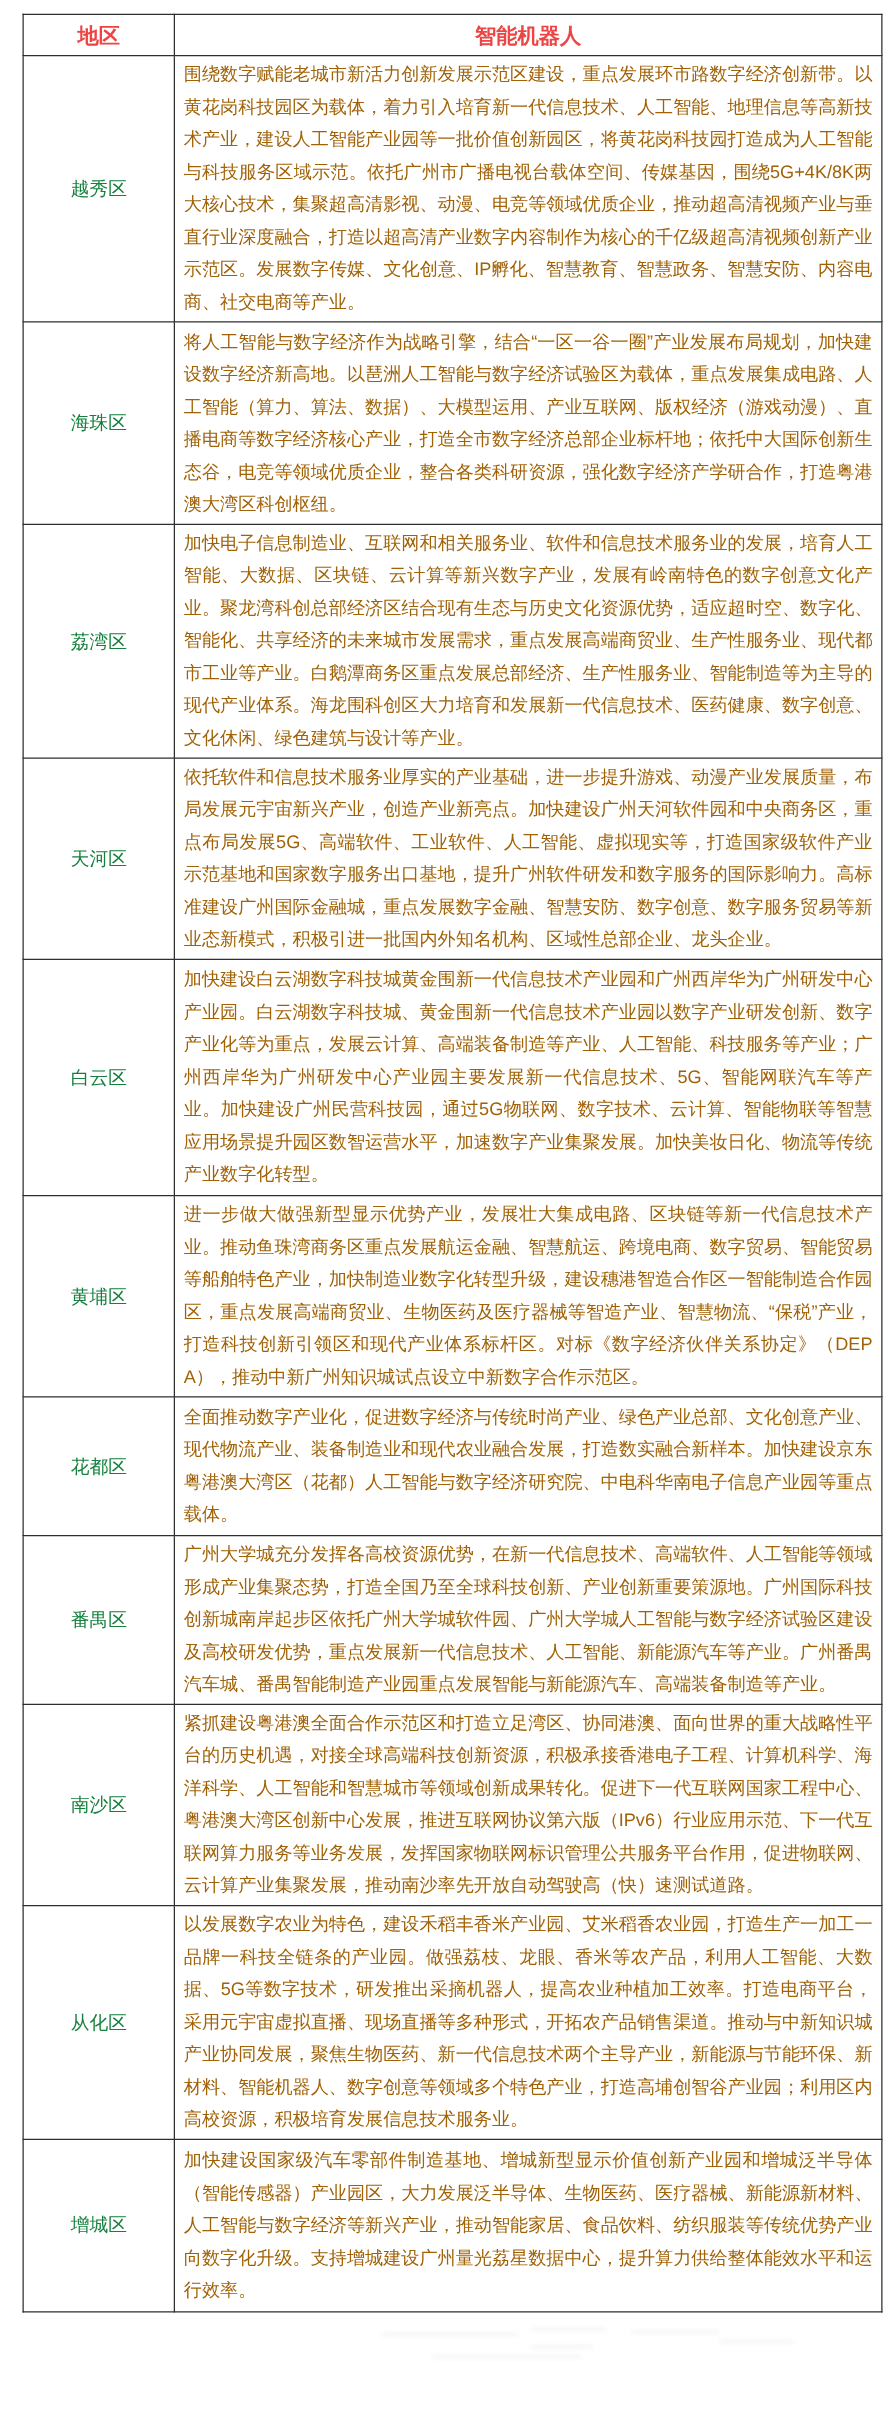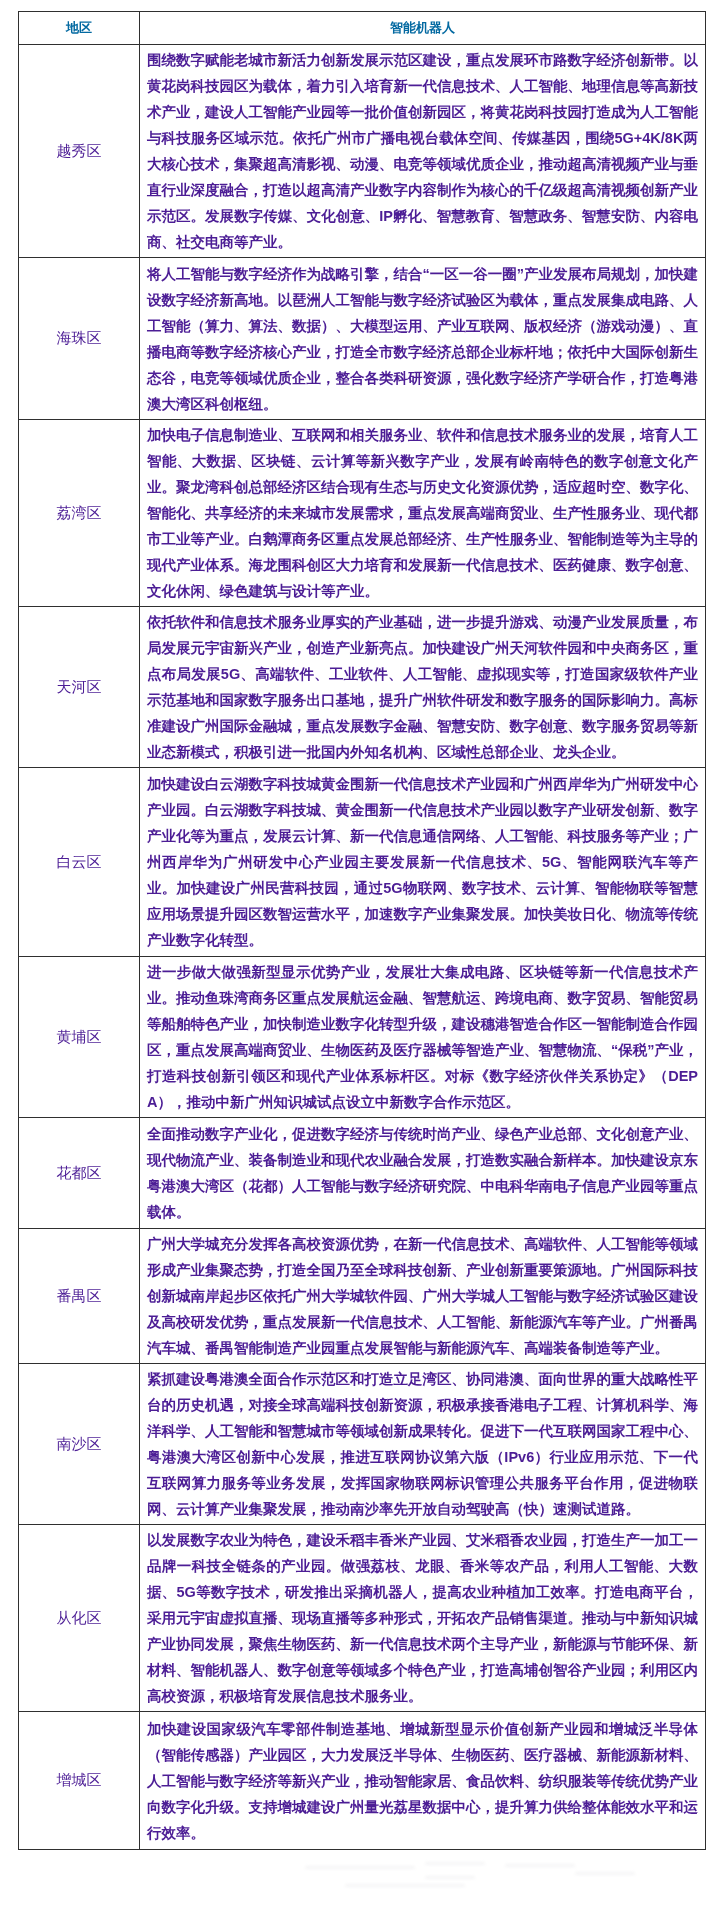--- a/index.html
+++ b/index.html
@@ -11,34 +11,33 @@
   .industry-table{
     position:absolute;left:18px;top:11px;width:688px;
     border-collapse:collapse;table-layout:fixed;
     background:#ffffff;
   }
   .industry-table th,.industry-table td{
     border:1px solid #2f2f2f;
   }
   .industry-table col.c-region{width:121px;}
   .industry-table th{
-    height:32px;font-size:13px;font-weight:bold;color:#0369a1;
+    height:32px;font-size:17px;font-weight:bold;color:#ef4444;
     text-align:center;vertical-align:middle;padding:0;
   }
   td.region-cell{
     text-align:center;vertical-align:middle;
-    font-size:15px;color:#4c1d95;padding:0 4px;
+    font-size:15px;color:#15803d;padding:0 4px;
   }
   td.dir-cell{
     vertical-align:middle;
     padding:2px 7px 2px 7px;
-    font-size:14.5px;line-height:26px;color:#4c1d95;
+    font-size:14.5px;line-height:26px;color:#a16207;
     text-align:justify;text-justify:inter-ideograph;
     word-break:break-all;
-    font-weight:bold;
   }
   
   .watermark{position:absolute;top:1862px;left:305px;width:400px;height:40px;
     pointer-events:none;}
   .watermark .wm-line{position:absolute;background:#c9c9cf;opacity:0.18;
     filter:blur(1.5px);border-radius:2px;}
   .wm-a{left:0px;top:4px;width:110px;height:3px;}
   .wm-b{left:120px;top:0px;width:60px;height:3px;}
   .wm-c{left:200px;top:2px;width:70px;height:3px;}
   .wm-d{left:120px;top:14px;width:50px;height:3px;}
@@ -71,21 +70,21 @@
     <tr style="height:186px;">
       <td class="region-cell">荔湾区</td>
       <td class="dir-cell">加快电子信息制造业、互联网和相关服务业、软件和信息技术服务业的发展，培育人工智能、大数据、区块链、云计算等新兴数字产业，发展有岭南特色的数字创意文化产业。聚龙湾科创总部经济区结合现有生态与历史文化资源优势，适应超时空、数字化、智能化、共享经济的未来城市发展需求，重点发展高端商贸业、生产性服务业、现代都市工业等产业。白鹅潭商务区重点发展总部经济、生产性服务业、智能制造等为主导的现代产业体系。海龙围科创区大力培育和发展新一代信息技术、医药健康、数字创意、文化休闲、绿色建筑与设计等产业。</td>
     </tr>
     <tr style="height:160px;">
       <td class="region-cell">天河区</td>
       <td class="dir-cell">依托软件和信息技术服务业厚实的产业基础，进一步提升游戏、动漫产业发展质量，布局发展元宇宙新兴产业，创造产业新亮点。加快建设广州天河软件园和中央商务区，重点布局发展5G、高端软件、工业软件、人工智能、虚拟现实等，打造国家级软件产业示范基地和国家数字服务出口基地，提升广州软件研发和数字服务的国际影响力。高标准建设广州国际金融城，重点发展数字金融、智慧安防、数字创意、数字服务贸易等新业态新模式，积极引进一批国内外知名机构、区域性总部企业、龙头企业。</td>
     </tr>
     <tr style="height:189px;">
       <td class="region-cell">白云区</td>
-      <td class="dir-cell">加快建设白云湖数字科技城黄金围新一代信息技术产业园和广州西岸华为广州研发中心产业园。白云湖数字科技城、黄金围新一代信息技术产业园以数字产业研发创新、数字产业化等为重点，发展云计算、新一代信息通信网络、人工智能、科技服务等产业；广州西岸华为广州研发中心产业园主要发展新一代信息技术、5G、智能网联汽车等产业。加快建设广州民营科技园，通过5G物联网、数字技术、云计算、智能物联等智慧应用场景提升园区数智运营水平，加速数字产业集聚发展。加快美妆日化、物流等传统产业数字化转型。</td>
+      <td class="dir-cell">加快建设白云湖数字科技城黄金围新一代信息技术产业园和广州西岸华为广州研发中心产业园。白云湖数字科技城、黄金围新一代信息技术产业园以数字产业研发创新、数字产业化等为重点，发展云计算、高端装备制造等产业、人工智能、科技服务等产业；广州西岸华为广州研发中心产业园主要发展新一代信息技术、5G、智能网联汽车等产业。加快建设广州民营科技园，通过5G物联网、数字技术、云计算、智能物联等智慧应用场景提升园区数智运营水平，加速数字产业集聚发展。加快美妆日化、物流等传统产业数字化转型。</td>
     </tr>
     <tr style="height:161px;">
       <td class="region-cell">黄埔区</td>
       <td class="dir-cell">进一步做大做强新型显示优势产业，发展壮大集成电路、区块链等新一代信息技术产业。推动鱼珠湾商务区重点发展航运金融、智慧航运、跨境电商、数字贸易、智能贸易等船舶特色产业，加快制造业数字化转型升级，建设穗港智造合作区一智能制造合作园区，重点发展高端商贸业、生物医药及医疗器械等智造产业、智慧物流、“保税”产业，打造科技创新引领区和现代产业体系标杆区。对标《数字经济伙伴关系协定》（DEPA），推动中新广州知识城试点设立中新数字合作示范区。</td>
     </tr>
     <tr style="height:111px;">
       <td class="region-cell">花都区</td>
       <td class="dir-cell">全面推动数字产业化，促进数字经济与传统时尚产业、绿色产业总部、文化创意产业、现代物流产业、装备制造业和现代农业融合发展，打造数实融合新样本。加快建设京东粤港澳大湾区（花都）人工智能与数字经济研究院、中电科华南电子信息产业园等重点载体。</td>
     </tr>
     <tr style="height:135px;">

